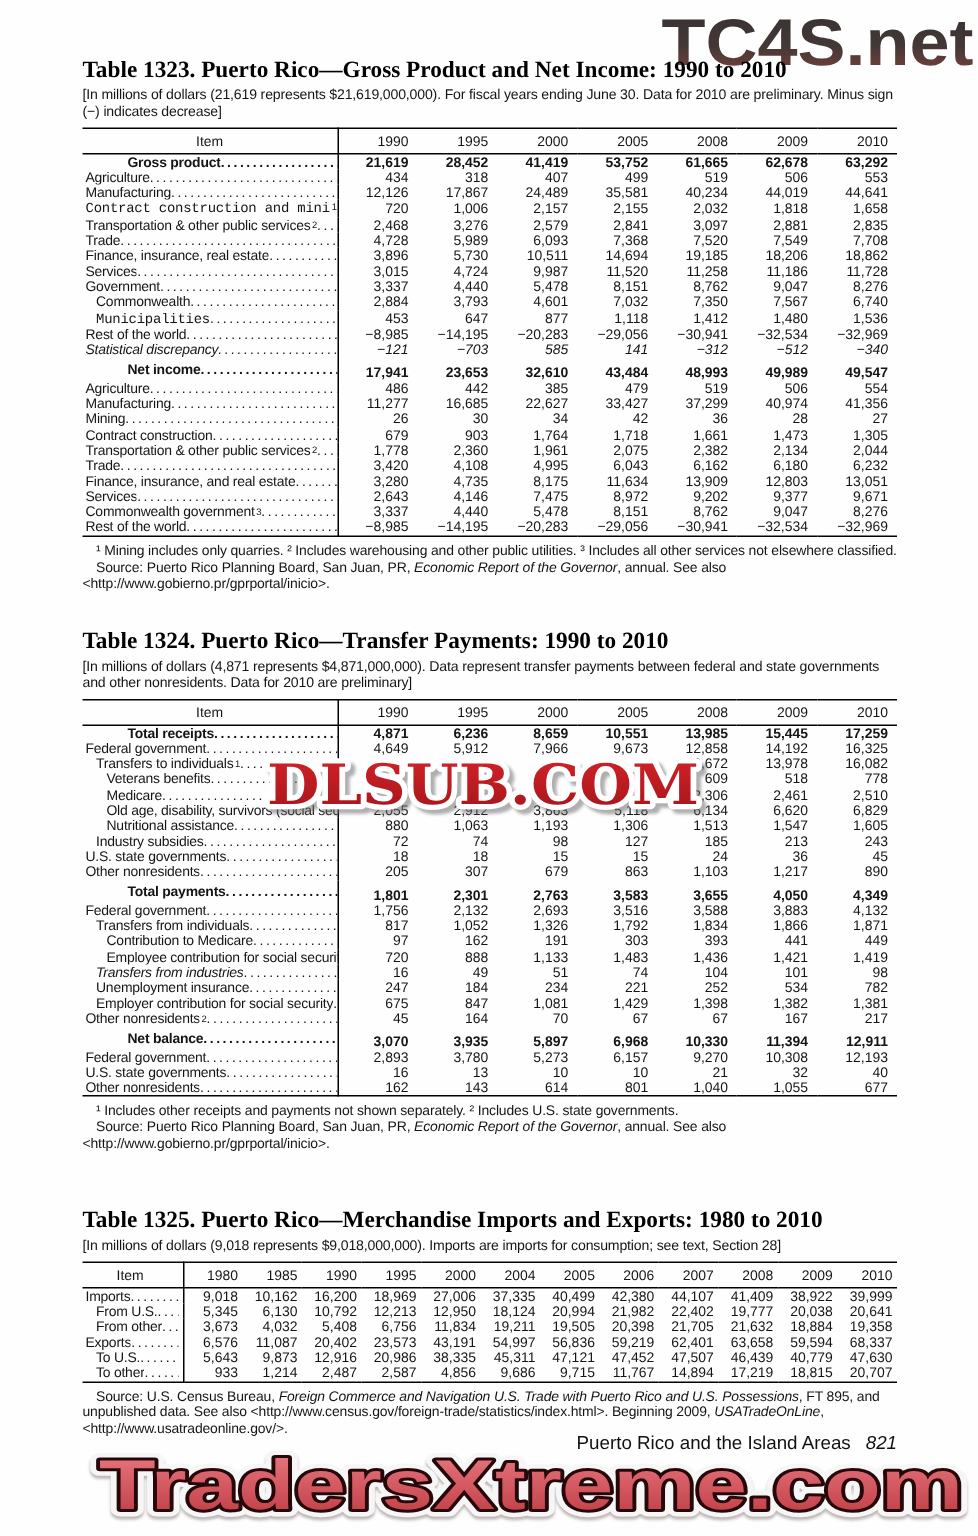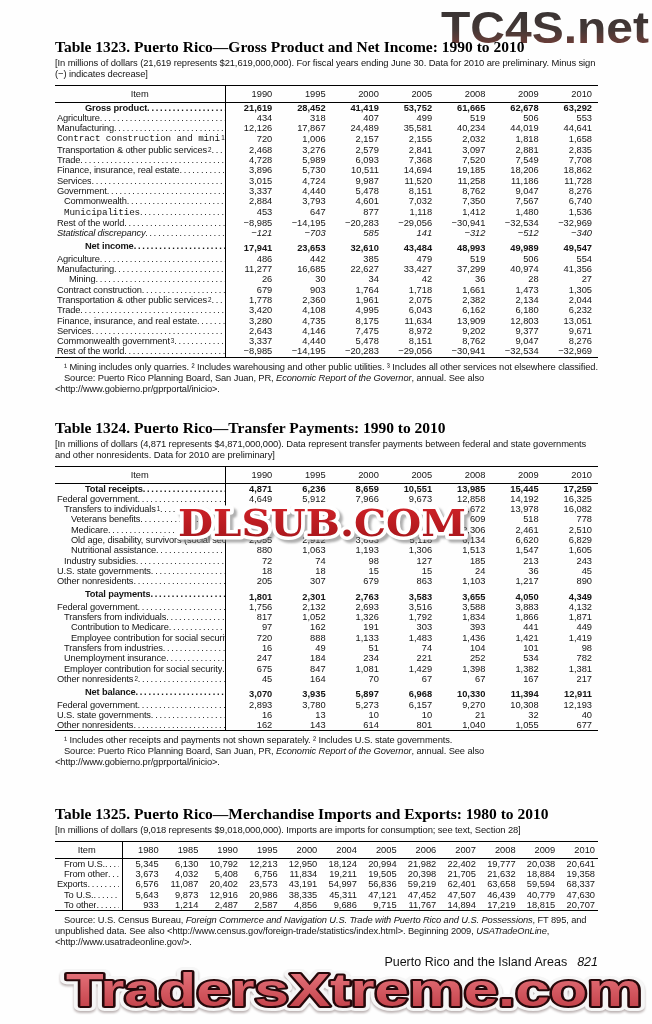--- a/index.html
+++ b/index.html
@@ -339,21 +339,21 @@
             <td>16,685</td>
             <td>22,627</td>
             <td>33,427</td>
             <td>37,299</td>
             <td>40,974</td>
             <td>41,356</td>
           </tr>
           <tr class="">
             <td class="item">
               <div class="item-inner">
-                <span class="lbl" style="padding-left: 2px; margin-left: 12px;">Mining</span>
+                <span class="lbl" style="padding-left: 2px;">Mining</span>
                 <span class="leader"></span>
               </div>
             </td>
             <td>26</td>
             <td>30</td>
             <td>34</td>
             <td>42</td>
             <td>36</td>
             <td>28</td>
             <td>27</td>
@@ -722,21 +722,21 @@
             <td>888</td>
             <td>1,133</td>
             <td>1,483</td>
             <td>1,436</td>
             <td>1,421</td>
             <td>1,419</td>
           </tr>
           <tr class="">
             <td class="item">
               <div class="item-inner">
-                <span class="lbl" style="padding-left: 9px;">Transfers from industries</span>
+                <span class="lbl" style="padding-left: 9px; font-style: italic;">Transfers from industries</span>
                 <span class="leader"></span>
               </div>
             </td>
             <td>16</td>
             <td>49</td>
             <td>51</td>
             <td>74</td>
             <td>104</td>
             <td>101</td>
             <td>98</td>
@@ -899,20 +899,40 @@
             <th>2007</th>
             <th>2008</th>
             <th>2009</th>
             <th>2010</th>
           </tr>
         </thead>
         <tbody>
           <tr class="">
             <td class="item">
               <div class="item-inner">
+                <span class="lbl" style="padding-left: 2px;">Imports</span>
+                <span class="leader"></span>
+              </div>
+            </td>
+            <td>9,018</td>
+            <td>10,162</td>
+            <td>16,200</td>
+            <td>18,969</td>
+            <td>27,006</td>
+            <td>37,335</td>
+            <td>40,499</td>
+            <td>42,380</td>
+            <td>44,107</td>
+            <td>41,409</td>
+            <td>38,922</td>
+            <td>39,999</td>
+          </tr>
+          <tr class="">
+            <td class="item">
+              <div class="item-inner">
                 <span class="lbl" style="padding-left: 9px;">From U.S.</span>
                 <span class="leader"></span>
               </div>
             </td>
             <td>5,345</td>
             <td>6,130</td>
             <td>10,792</td>
             <td>12,213</td>
             <td>12,950</td>
             <td>18,124</td>

